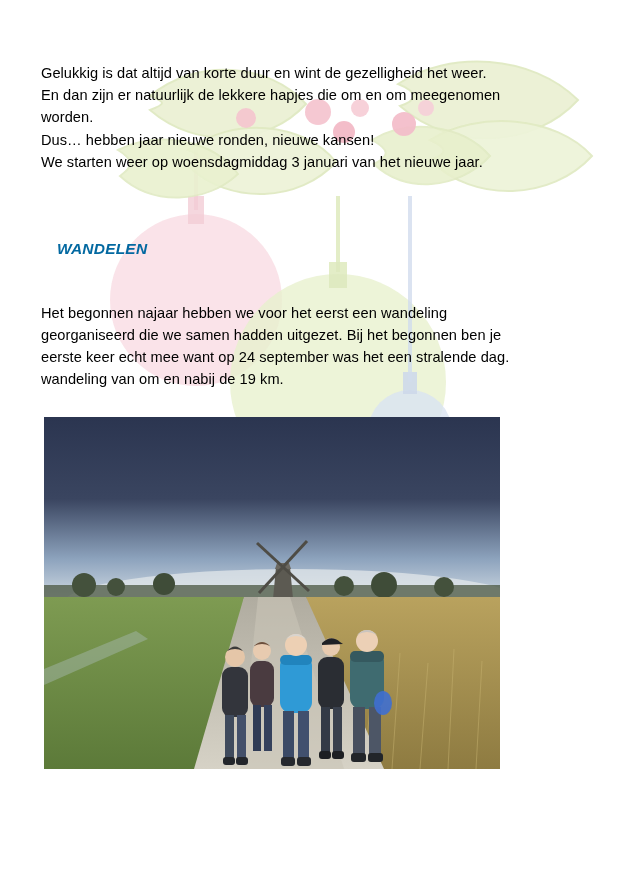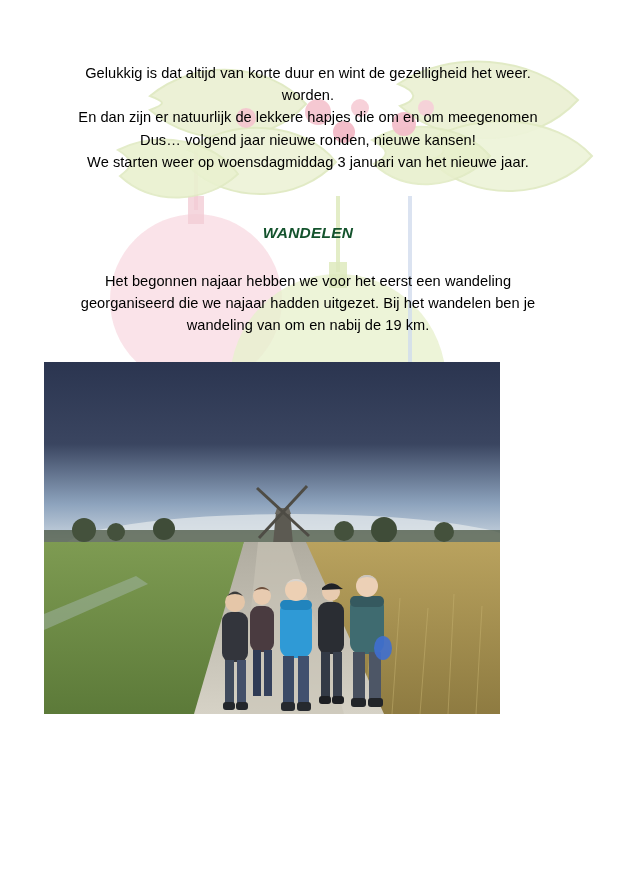--- a/index.html
+++ b/index.html
@@ -26,45 +26,44 @@
     pointer-events: none;
     z-index: 0;
   }
 
   
   #page {
     position: relative;
     z-index: 2;
     padding: 62px 54px 0 41px;
     box-sizing: border-box;
-    text-align: center;
   }
 
   p.para {
     margin: 0;
     font-size: 14.6px;
     line-height: 1.52;
     color: #000;
     letter-spacing: 0.05px;
   }
 
   .line {
     display: block;
   }
 
   .spacer-sm { height: 21px; }
   .spacer-md { height: 30px; }
   .spacer-lg { height: 28px; }
 
   h2.section-heading {
-    margin: 0;
+    margin: 16px;
     font-size: 15.5px;
     font-weight: bold;
     font-style: italic;
-    color: #14532d;
+    color: #0369a1;
     letter-spacing: 0.2px;
   }
 
   
   .photo-wrap {
     margin-top: 26px;
     margin-left: 3px;
     width: 456px;
     height: 352px;
     position: relative;
@@ -105,38 +104,39 @@
     <circle cx="404" cy="124" r="12" fill="#f1b2c1" opacity="0.95"></circle>
     <circle cx="426" cy="108" r="8" fill="#f5c6d1" opacity="0.9"></circle>
     <circle cx="246" cy="118" r="10" fill="#f3bac7" opacity="0.9"></circle>
   </g>
 </svg>
 
 <div id="page">
 
   <p class="para">
     <span class="line">Gelukkig is dat altijd van korte duur en wint de gezelligheid het weer.</span>
+    <span class="line">En dan zijn er natuurlijk de lekkere hapjes die om en om meegenomen</span>
     <span class="line">worden.</span>
-    <span class="line">En dan zijn er natuurlijk de lekkere hapjes die om en om meegenomen</span>
-    <span class="line">Dus… volgend jaar nieuwe ronden, nieuwe kansen!</span>
+    <span class="line">Dus… hebben jaar nieuwe ronden, nieuwe kansen!</span>
     <span class="line">We starten weer op woensdagmiddag 3 januari van het nieuwe jaar.</span>
   </p>
 
   <div class="spacer-sm"></div>
 
 
   <div class="spacer-md"></div>
 
   <h2 class="section-heading">WANDELEN</h2>
 
   <div class="spacer-lg"></div>
 
   <p class="para">
     <span class="line">Het begonnen najaar hebben we voor het eerst een wandeling</span>
-    <span class="line">georganiseerd die we najaar hadden uitgezet. Bij het wandelen ben je</span>
+    <span class="line">georganiseerd die we samen hadden uitgezet. Bij het begonnen ben je</span>
+    <span class="line">eerste keer echt mee want op 24 september was het een stralende dag.</span>
     <span class="line">wandeling van om en nabij de 19 km.</span>
   </p>
 
   <div class="photo-wrap">
     <svg class="photo-svg" width="456" height="352" viewBox="0 0 456 352" xmlns="http://www.w3.org/2000/svg">
       <defs>
         <linearGradient id="sky" x1="0" y1="0" x2="0" y2="1">
           <stop offset="0%" stop-color="#2b3550"></stop>
           <stop offset="45%" stop-color="#3a4560"></stop>
           <stop offset="78%" stop-color="#8da3bd"></stop>

